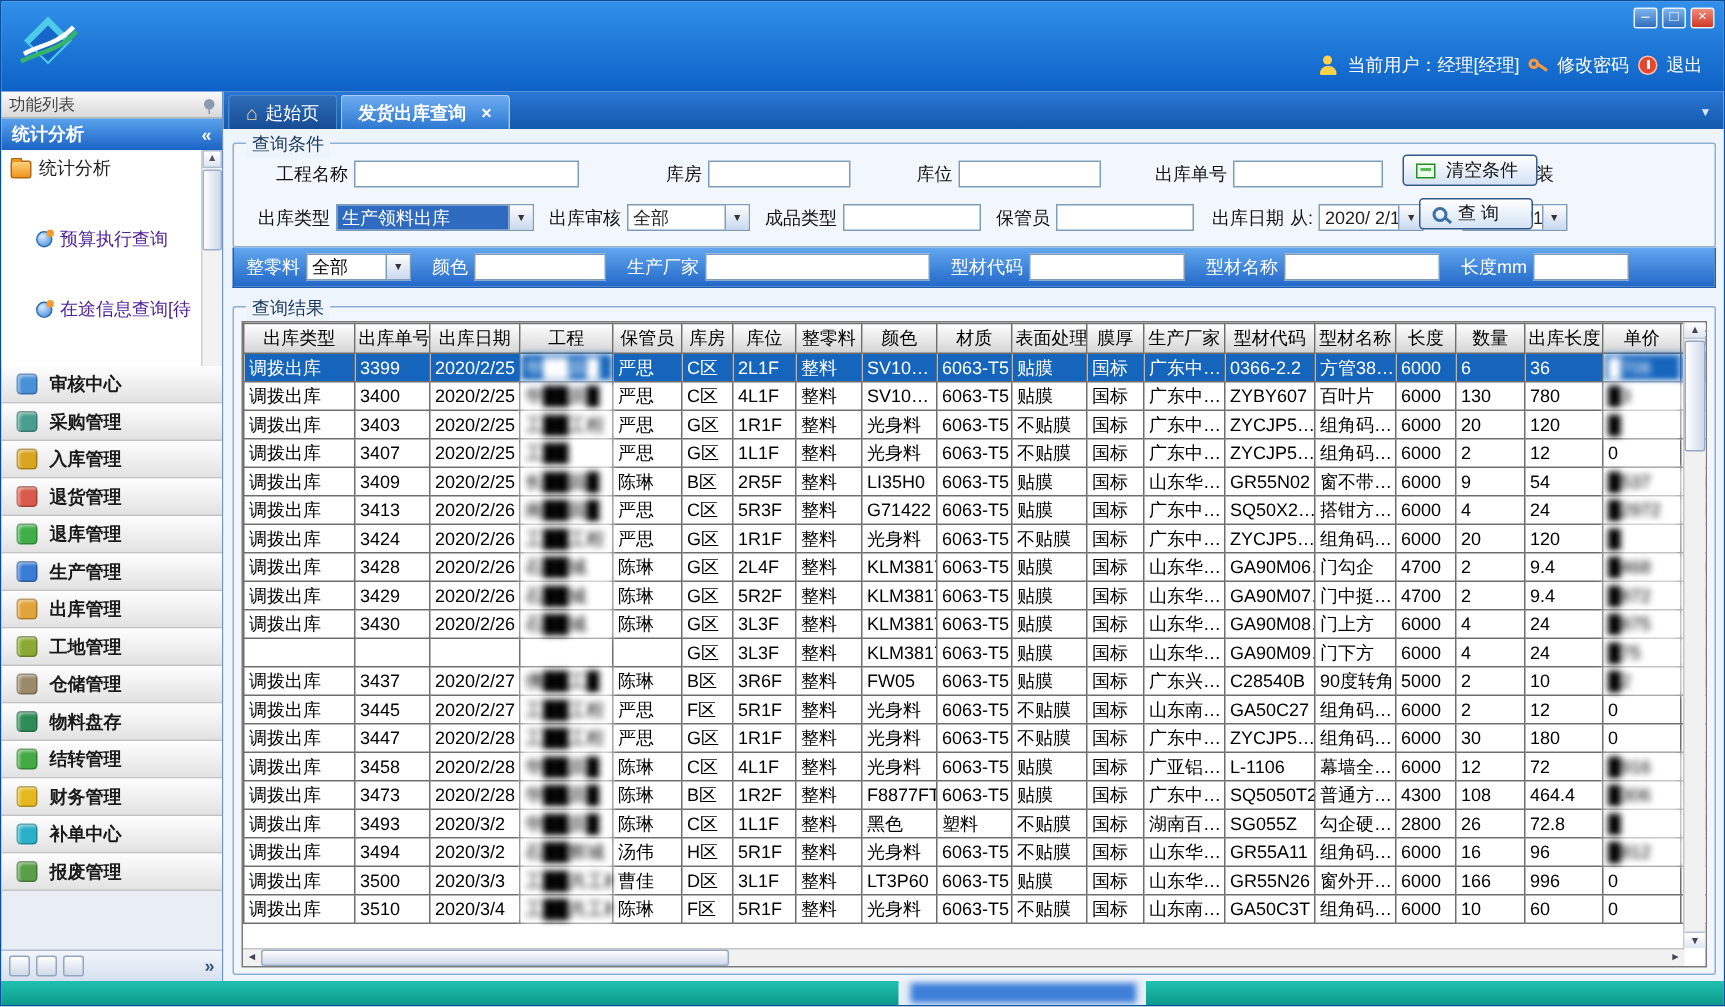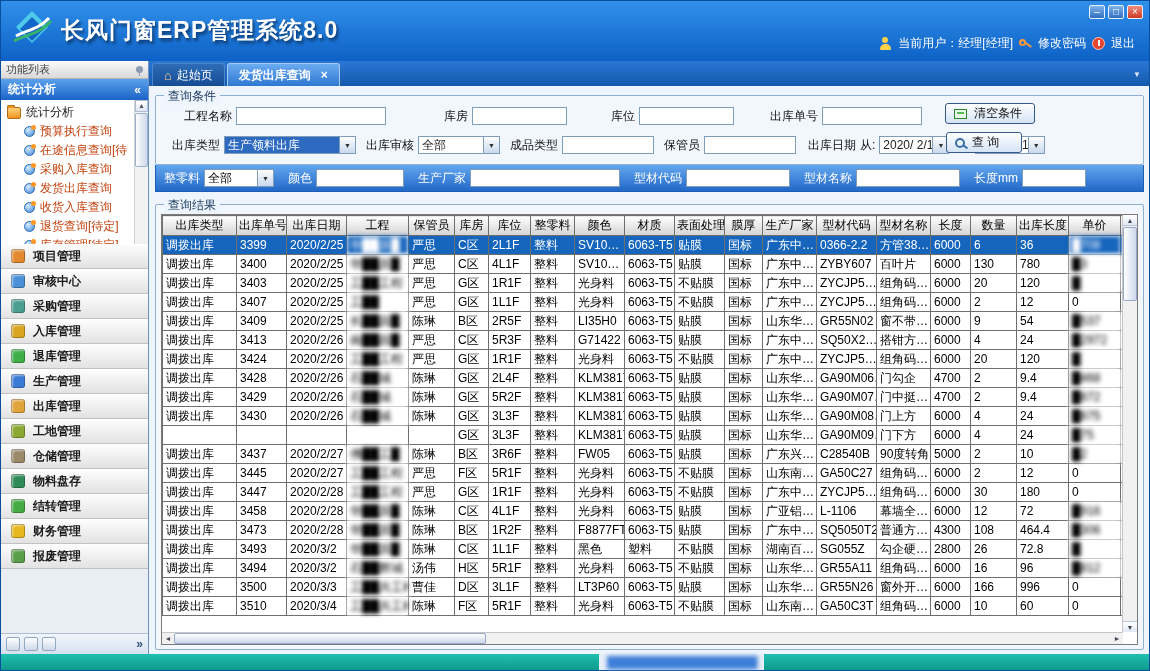--- a/index.html
+++ b/index.html
@@ -31,21 +31,21 @@
   .sidebar{width:147px;flex:0 0 auto;background:#e9eef5;border-right:1px solid #6f93bf;display:flex;flex-direction:column;min-height:0;}
   .func-bar{height:17px;flex:0 0 auto;background:linear-gradient(#fafafa,#d9d9d9);border-bottom:1px solid #b5b5b5;display:flex;align-items:center;justify-content:space-between;padding:0 5px;color:#444;font-size:11px;}
   .pin{width:7px;height:7px;border-radius:50%;background:#8a9ab0;position:relative;}
   .pin::after{content:"";position:absolute;left:3px;top:6px;width:1px;height:4px;background:#8a9ab0;}
   .group-hdr{height:21px;flex:0 0 auto;background:linear-gradient(#5aa2ec,#1b63c6);color:#fff;font-weight:bold;display:flex;align-items:center;justify-content:space-between;padding:0 7px;}
   .collapse{font-weight:bold;}
   .tree{flex:0 0 144px;background:#fff;position:relative;overflow:hidden;padding-top:3px;box-sizing:border-box;}
   .tree-root{display:flex;align-items:center;gap:5px;padding-left:6px;height:19px;}
   .folder-ico{width:12px;height:10px;background:linear-gradient(#ffd27a,#f0941f);border:1px solid #b06a10;border-radius:2px;position:relative;flex:0 0 auto;}
   .folder-ico::before{content:"";position:absolute;top:-3px;left:-1px;width:6px;height:2px;background:#f0941f;border:1px solid #b06a10;border-bottom:none;border-radius:2px 2px 0 0;}
-  .tree-item{display:flex;align-items:center;gap:5px;padding-left:23px;height:19px;color:#c2410c;white-space:nowrap;}
+  .tree-item{display:flex;align-items:center;gap:5px;padding-left:23px;height:19px;color:#4c1d95;white-space:nowrap;margin-top:28px;}
   .tree-ico{width:11px;height:11px;border-radius:50%;background:radial-gradient(circle at 35% 30%,#d8ecff,#3a85d8);border:1px solid #2a6ab0;position:relative;flex:0 0 auto;box-sizing:border-box;}
   .tree-ico::after{content:"";position:absolute;right:-2px;top:-2px;width:5px;height:5px;border-radius:50%;background:#ff9a2a;}
   .tree-scroll{position:absolute;right:0;top:0;bottom:0;width:13px;background:#f2f2f2;border-left:1px solid #d0d0d0;font-size:7px;color:#556;text-align:center;}
   .tree-scroll .arr{height:10px;line-height:10px;background:linear-gradient(#fff,#dfe7f2);border:1px solid #aebdd2;}
   .tree-scroll .thumb{margin:1px 0;height:52px;background:linear-gradient(90deg,#fdfdfd,#cdd8ea);border:1px solid #9ab0cc;border-radius:2px;}
   .modules{flex:1;overflow:hidden;min-height:0;}
   .module{height:25px;border-bottom:1px solid #c2c2c2;background:linear-gradient(#fefefe,#e2e2e2);display:flex;align-items:center;gap:8px;padding-left:10px;font-weight:bold;color:#1a1a1a;box-sizing:border-box;}
   .mod-ico{width:14px;height:14px;border-radius:3px;flex:0 0 auto;box-shadow:inset 0 0 0 1px rgba(0,0,0,.25), inset 2px 2px 2px rgba(255,255,255,.5);}
   .side-foot{height:20px;flex:0 0 auto;background:linear-gradient(#f2f6fb,#d6e0ee);border-top:1px solid #aebdd2;display:flex;align-items:center;gap:4px;padding:0 5px;}
   .foot-ico{width:12px;height:12px;background:linear-gradient(#fff,#cfd9e8);border:1px solid #93a7c2;border-radius:2px;}
@@ -73,21 +73,21 @@
   .cval{flex:1;padding:0 3px;white-space:nowrap;overflow:hidden;line-height:16px;}
   .cval.hl{background:#2e6ac0;color:#fff;}
   .cbtn{width:15px;background:linear-gradient(#fdfdfd,#c9d9ef);border-left:1px solid #7f9db9;font-size:7px;color:#333;display:flex;align-items:center;justify-content:center;}
   .ml4{margin-left:4px;} .ml6{margin-left:6px;} .ml10{margin-left:10px;} .ml12{margin-left:12px;} .ml14{margin-left:14px;}
   .ml24{margin-left:24px;} .ml26{margin-left:26px;} .ml36{margin-left:36px;} .ml44{margin-left:44px;} .ml58{margin-left:58px;}
   .w64{width:64px;} .w70{width:70px;} .w82{width:82px;} .w86{width:70px;} .w88{width:88px;} .w92{width:92px;}
   .w95{width:95px;} .w100{width:100px;} .w104{width:104px;} .w112{width:132px;} .w150{width:150px;}
   .radio{width:11px;height:11px;border:1px solid #6a6a6a;border-radius:50%;background:radial-gradient(circle at 35% 30%,#fff,#e4e4e4);display:inline-block;box-sizing:border-box;flex:0 0 auto;}
   .radio.checked::after{content:"";display:block;width:5px;height:5px;border-radius:50%;background:#2f9e2f;margin:2px;}
   .xpbtn{position:absolute;height:21px;border:1px solid #36598c;border-radius:3px;background:linear-gradient(#ffffff,#d4e3f5);display:flex;align-items:center;gap:7px;padding:0 8px;font-size:12px;color:#111;box-sizing:border-box;font-family:inherit;}
-  .clear-btn{top:7px;right:108px;width:90px;}
+  .clear-btn{top:7px;right:118px;width:90px;}
   .search-btn{top:36px;right:121px;width:76px;}
   .ico-clear{width:13px;height:10px;background:#eaffea;border:1px solid #2a8a2a;box-sizing:border-box;position:relative;}
   .ico-clear::after{content:"";position:absolute;left:2px;top:2px;right:2px;height:2px;background:#57b857;}
   .ico-mag{width:10px;height:10px;border:2px solid #3a6ea5;border-radius:50%;box-sizing:border-box;position:relative;}
   .ico-mag::after{content:"";position:absolute;left:6px;top:6px;width:5px;height:2px;background:#3a6ea5;transform:rotate(40deg);}
 
   .mat-tabs{display:flex;margin-top:9px;height:21px;flex:0 0 auto;}
   .mtab{min-width:38px;padding:0 12px;display:flex;align-items:center;justify-content:center;border:1px solid #8aa4c0;border-left:none;background:linear-gradient(#f6f6f6,#d7dde5);color:#222;white-space:pre;box-sizing:border-box;}
   .mtab:first-child{border-left:1px solid #8aa4c0;border-radius:2px 0 0 0;}
   .mtab.active{background:linear-gradient(#ffffff,#eef4fb);font-weight:bold;}
@@ -121,21 +121,20 @@
 
   <div class="titlebar">
     <div class="logo">
       <svg width="42" height="42" viewBox="0 0 42 42">
         <polygon points="21,2 37,18 21,34 5,18" fill="#4ecbe8"></polygon>
         <polygon points="21,8 33,20 21,32 9,20" fill="#1466c8"></polygon>
         <path d="M5 27 C15 21 27 21 38 9" stroke="#ffffff" stroke-width="3" fill="none"></path>
         <path d="M3 32 C14 26 29 25 40 12" stroke="#35b46a" stroke-width="3" fill="none"></path>
       </svg>
     </div>
-    <div class="app-title">长风门窗ERP管理系统8.0</div>
     <div class="win-controls">
       <div class="wbtn">–</div>
       <div class="wbtn">□</div>
       <div class="wbtn close">×</div>
     </div>
     <div class="userbar">
       <span class="u-person"></span>
       <span>当前用户：经理[经理]</span>
       <span class="u-key"></span>
       <span class="ulink">修改密码</span>
@@ -190,36 +189,36 @@
               <span>库存管理[待定]</span>
             </div>
           </div>
         <div class="tree-scroll">
           <div class="arr">▲</div>
           <div class="thumb"></div>
         </div>
       </div>
       <div class="modules">
           <div class="module">
-            <span class="mod-ico" style="background: rgb(226, 137, 47);"></span>
-            <span>项目管理</span>
-          </div>
-          <div class="module">
             <span class="mod-ico" style="background: rgb(74, 144, 217);"></span>
             <span>审核中心</span>
           </div>
           <div class="module">
             <span class="mod-ico" style="background: rgb(74, 158, 143);"></span>
             <span>采购管理</span>
           </div>
           <div class="module">
             <span class="mod-ico" style="background: rgb(217, 165, 32);"></span>
             <span>入库管理</span>
           </div>
           <div class="module">
+            <span class="mod-ico" style="background: rgb(217, 90, 74);"></span>
+            <span>退货管理</span>
+          </div>
+          <div class="module">
             <span class="mod-ico" style="background: rgb(63, 174, 73);"></span>
             <span>退库管理</span>
           </div>
           <div class="module">
             <span class="mod-ico" style="background: rgb(58, 123, 213);"></span>
             <span>生产管理</span>
           </div>
           <div class="module">
             <span class="mod-ico" style="background: rgb(224, 164, 58);"></span>
             <span>出库管理</span>
@@ -236,20 +235,24 @@
             <span class="mod-ico" style="background: rgb(46, 139, 87);"></span>
             <span>物料盘存</span>
           </div>
           <div class="module">
             <span class="mod-ico" style="background: rgb(68, 170, 68);"></span>
             <span>结转管理</span>
           </div>
           <div class="module">
             <span class="mod-ico" style="background: rgb(230, 184, 32);"></span>
             <span>财务管理</span>
+          </div>
+          <div class="module">
+            <span class="mod-ico" style="background: rgb(42, 176, 200);"></span>
+            <span>补单中心</span>
           </div>
           <div class="module">
             <span class="mod-ico" style="background: rgb(90, 158, 74);"></span>
             <span>报废管理</span>
           </div>
         </div>
       <div class="side-foot">
         <span class="foot-ico"></span>
         <span class="foot-ico"></span>
         <span class="foot-ico"></span>

